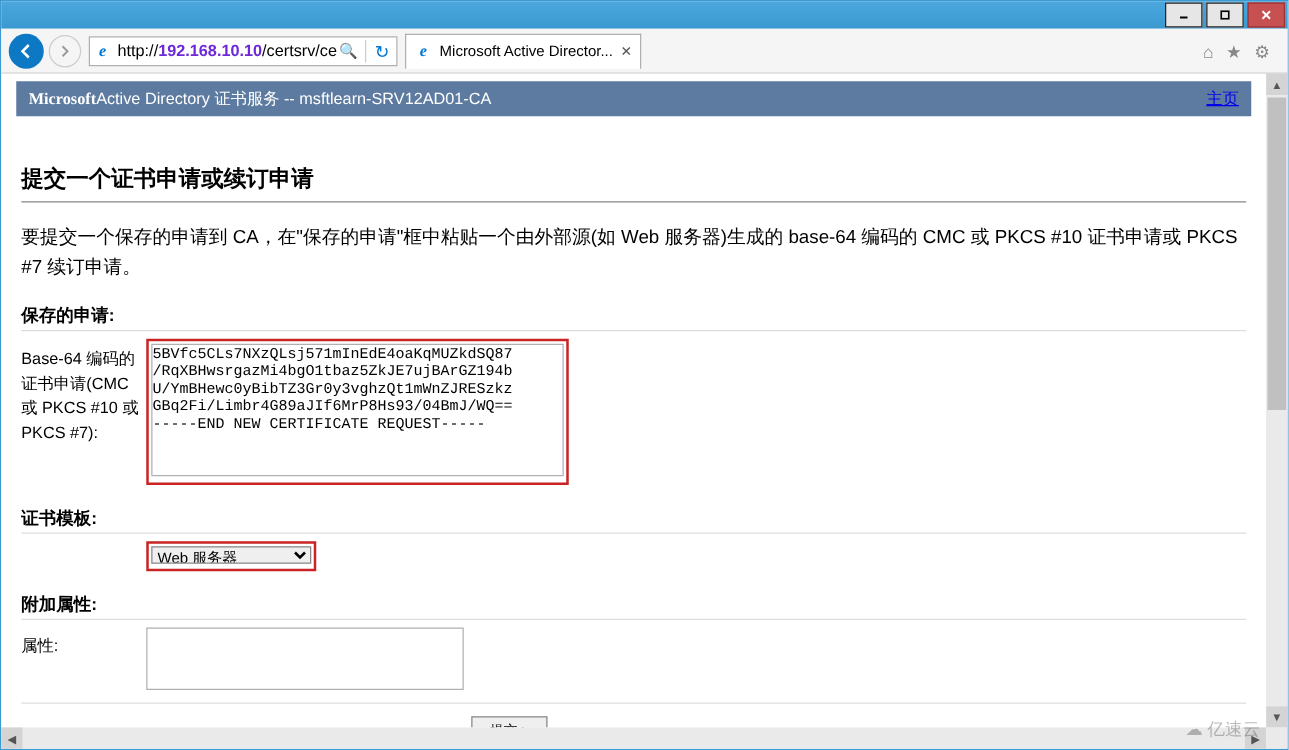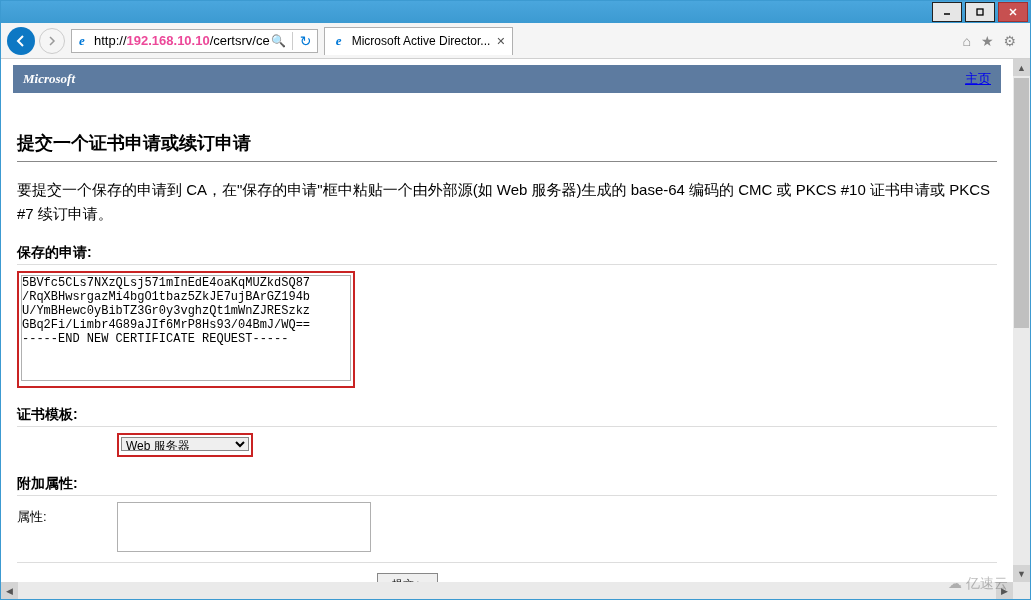--- a/index.html
+++ b/index.html
@@ -11,35 +11,35 @@
     .tb-btn { width: 30px; height: 20px; display: flex; align-items: center; justify-content: center; margin-left: 3px; border: 1px solid #222; background: #e6e6e6; }
     .tb-btn.close { background: #c75050; color: #fff; border-color: #a03030; }
     .tb-btn svg { width: 10px; height: 10px; }
     
     .navbar { height: 36px; background: #f5f5f5; border-bottom: 1px solid #d0d0d0; display: flex; align-items: center; padding: 0 6px; }
     .nav-back { width: 28px; height: 28px; border-radius: 50%; background: #0d78c4; display: flex; align-items: center; justify-content: center; }
     .nav-fwd { width: 26px; height: 26px; border-radius: 50%; background: #f5f5f5; border: 1px solid #ccc; display: flex; align-items: center; justify-content: center; margin-left: 4px; }
     .urlbar { flex: 0 0 230px; height: 24px; border: 1px solid #b0b0b0; background: #fff; margin-left: 6px; display: flex; align-items: center; padding: 0 2px; }
     .ie-icon { width: 16px; height: 16px; margin-right: 4px; display: flex; align-items: center; justify-content: center; color: #0078d7; font-style: italic; font-weight: bold; font-family: Georgia, serif; font-size: 13px; }
     .url-text { flex: 1; overflow: hidden; white-space: nowrap; font-size: 13px; }
-    .url-text .ip { font-weight: bold; color: #ec4899; }
+    .url-text .ip { font-weight: bold; color: #6d28d9; }
     .search-glass { width: 18px; display: flex; align-items: center; justify-content: center; color: #666; }
     .sep { width: 1px; height: 18px; background: #ccc; margin: 0 4px; }
     .refresh { width: 18px; display: flex; align-items: center; justify-content: center; color: #0078d7; font-size: 14px; }
     .tab { height: 28px; margin-left: 6px; display: flex; align-items: center; background: #fff; border: 1px solid #b0b0b0; border-bottom: none; padding: 0 6px; min-width: 180px; }
     .tab-icon { width: 16px; height: 16px; margin-right: 5px; display: flex; align-items: center; justify-content: center; color: #0078d7; font-style: italic; font-weight: bold; font-family: Georgia, serif; font-size: 13px; }
     .tab-title { flex: 1; font-size: 12px; overflow: hidden; white-space: nowrap; }
     .tab-close { color: #555; font-size: 11px; margin-left: 6px; }
     .right-icons { margin-left: auto; display: flex; gap: 10px; color: #888; padding-right: 8px; }
     .right-icons span { font-size: 14px; }
     
     .content { position: absolute; top: 58px; bottom: 17px; left: 0; right: 17px; overflow: hidden; background: #fff; padding: 6px 12px; }
     
     .banner { background: #5d7ba0; color: #fff; height: 28px; display: flex; align-items: center; padding: 0 10px; font-size: 13px; }
-    .banner .ms { font-style: italic; font-weight: bold; font-family: Georgia, serif; margin-right: 0; }
+    .banner .ms { font-weight: bold; font-family: Georgia, serif; margin-right: 0; }
     .banner .home { margin-left: auto; text-decoration: underline; }
     
     .page-body { padding: 26px 4px; }
     .heading { font-size: 18px; font-weight: bold; margin-top: 12px; padding-bottom: 6px; border-bottom: 1px solid #888; }
     .intro { font-size: 15px; margin-top: 16px; line-height: 1.6; }
     .sect-label { font-weight: bold; font-size: 14px; margin-top: 18px; border-bottom: 1px solid #ddd; padding-bottom: 2px; }
     
     .field-row { display: flex; margin-top: 6px; align-items: flex-start; }
     .field-label { width: 100px; font-size: 13px; line-height: 1.5; padding-top: 6px; }
     
@@ -114,29 +114,31 @@
       <span>⌂</span>
       <span>★</span>
       <span>⚙</span>
     </div>
   </div>
 
   <div class="content">
 
     <div class="banner">
       <span class="ms">Microsoft</span>
+      <span> Active Directory 证书服务  --  msftlearn-SRV12AD01-CA</span>
       <a class="home" href="#">主页</a>
     </div>
 
     <div class="page-body">
       <div class="heading">提交一个证书申请或续订申请</div>
       <p class="intro">要提交一个保存的申请到 CA，在"保存的申请"框中粘贴一个由外部源(如 Web 服务器)生成的 base-64 编码的 CMC 或 PKCS #10 证书申请或 PKCS #7 续订申请。</p>
 
       <div class="sect-label">保存的申请:</div>
       <div class="field-row">
+        <div class="field-label">Base-64 编码的证书申请(CMC 或 PKCS #10 或 PKCS #7):</div>
         <div class="highlight-red">
           <textarea class="cert" style="">5BVfc5CLs7NXzQLsj571mInEdE4oaKqMUZkdSQ87
 /RqXBHwsrgazMi4bgO1tbaz5ZkJE7ujBArGZ194b
 U/YmBHewc0yBibTZ3Gr0y3vghzQt1mWnZJRESzkz
 GBq2Fi/Limbr4G89aJIf6MrP8Hs93/04BmJ/WQ==
 -----END NEW CERTIFICATE REQUEST-----</textarea>
         </div>
       </div>
 
       <div class="sect-label">证书模板:</div>

